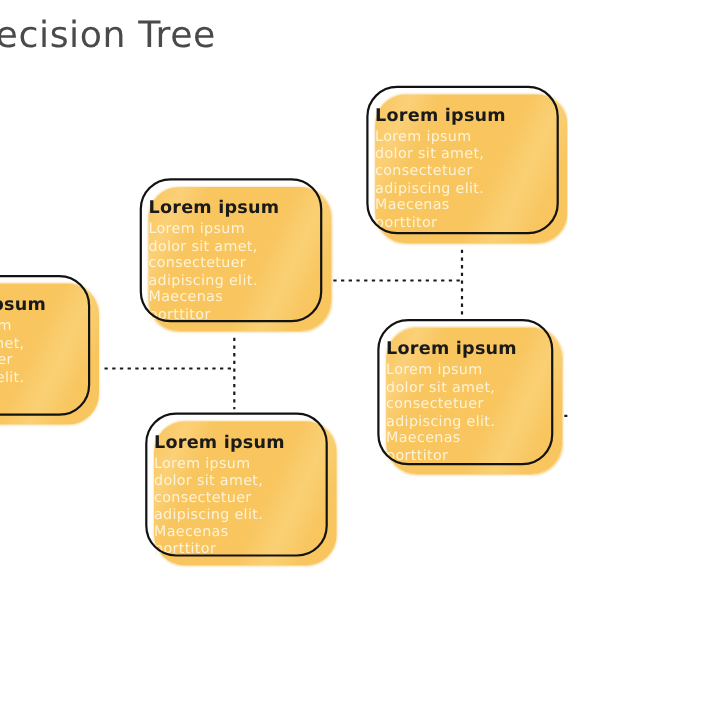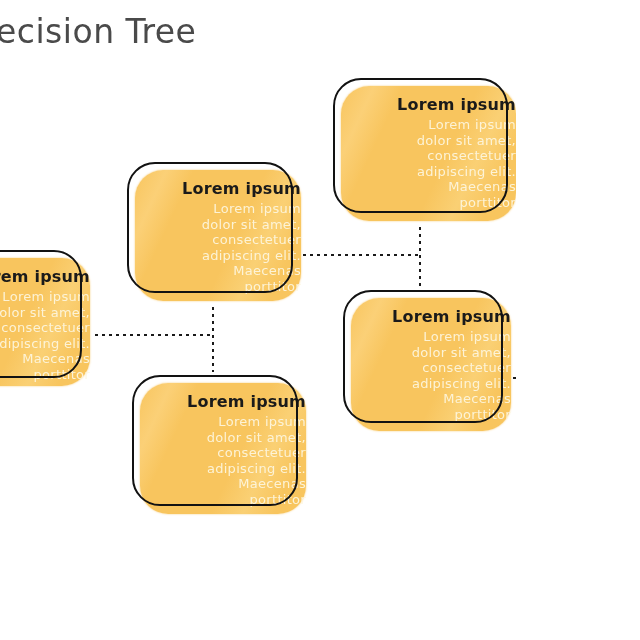--- a/index.html
+++ b/index.html
@@ -15,21 +15,21 @@
     white-space:nowrap;
   }
   .connector-layer{position:absolute;left:0;top:0;width:640px;height:640px;pointer-events:none;}
   .connector-layer path{stroke:#1a1a1a;stroke-width:2;fill:none;stroke-dasharray:3 4;}
   .node{position:absolute;}
   .node-fill{
     position:absolute;left:8px;top:8px;width:100%;height:100%;
     background:linear-gradient(115deg,#f8c55e 0%,#fbd077 14%,#f8c55e 26%,#f8c55e 58%,#fad074 72%,#f8c55e 86%);
     border-radius:28px;
     box-shadow:0 0 2px rgba(246,196,100,.9);
-    text-align:right;
+    text-align:left;
   }
   .node-outline{
     position:absolute;left:0;top:0;width:100%;height:100%;
     border:2px solid #121212;border-radius:28px;background:transparent;
     box-sizing:border-box;
   }
   .node-title{
     margin-top:9px;
     font-size:16px;font-weight:bold;color:#1a1a1a;letter-spacing:.2px;
   }

